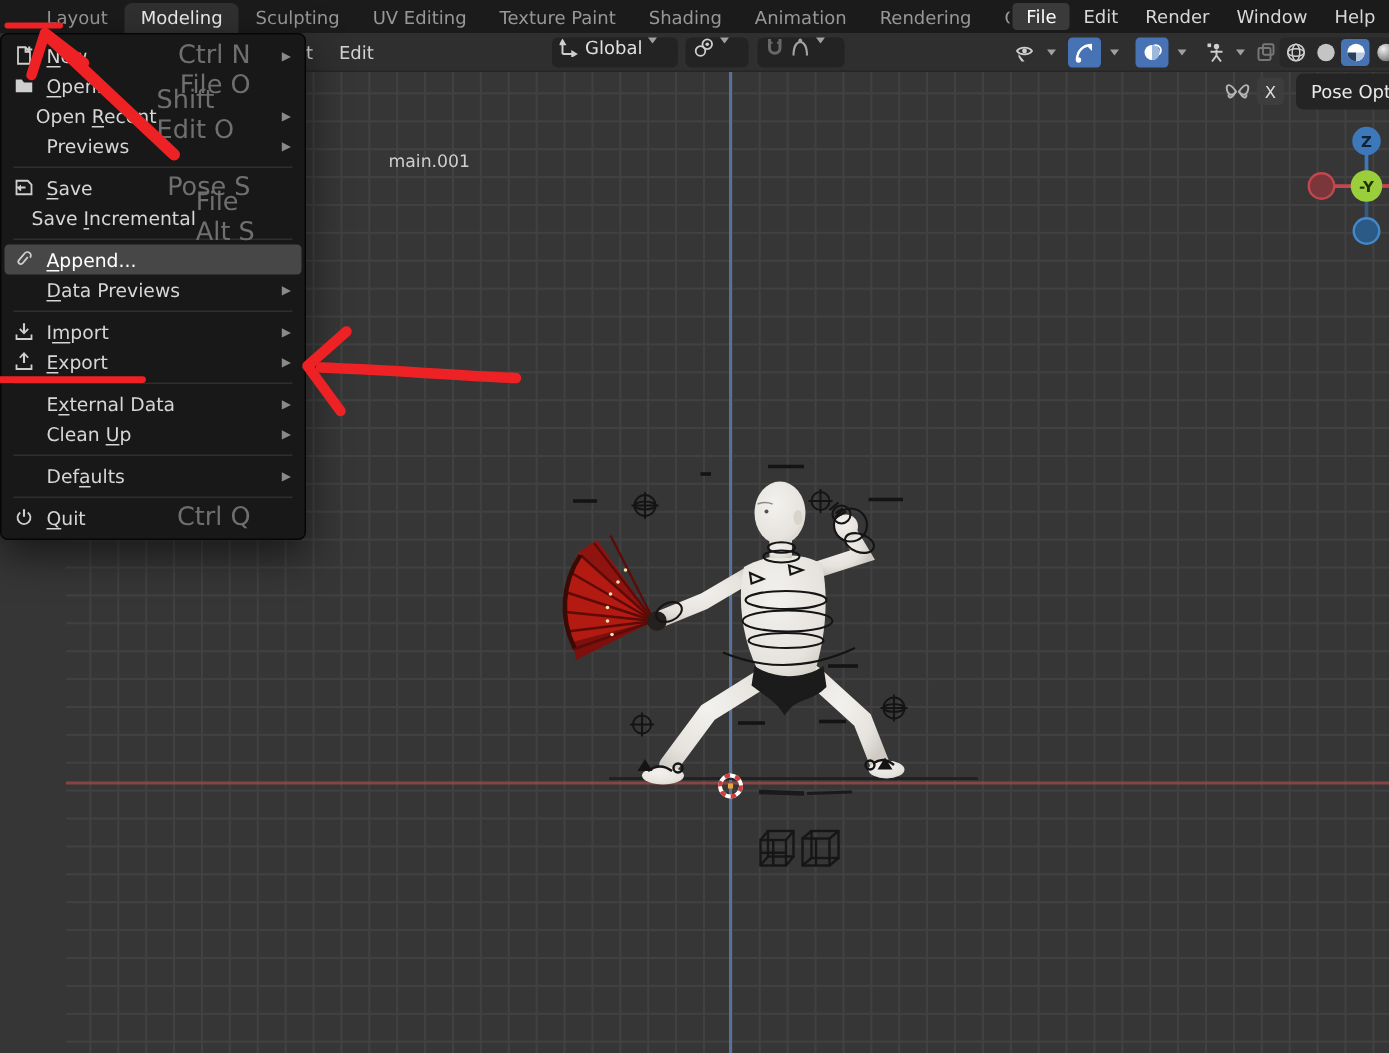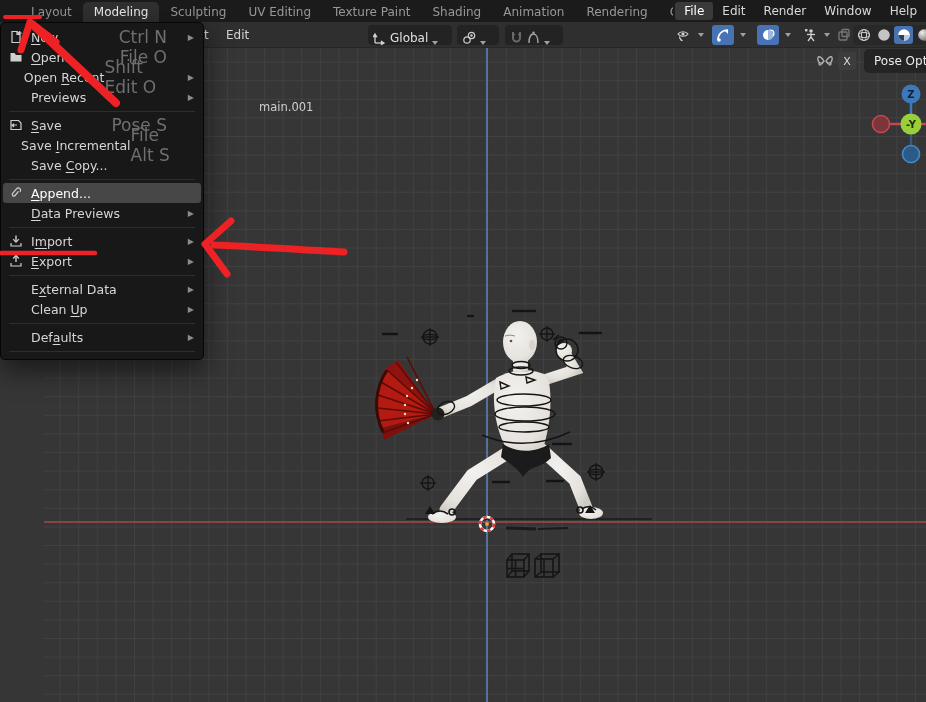--- a/index.html
+++ b/index.html
@@ -14,21 +14,21 @@
   .topmenu.active { background:#3a3a3a; color:#ffffff; }
   #tabs { display:flex; align-items:flex-end; height:22px; margin-left:20px; flex:1; overflow:hidden; }
   .tab { font-size:12px; color:#989898; padding:3px 11px 3px 11px; white-space:nowrap; cursor:default; }
   .tab.active { background:#303030; color:#ececec; border-radius:5px 5px 0 0; }
 
   
   #vheader { position:absolute; left:0; top:22px; width:926px; height:26px; background:#2f2f2f;
              border-bottom:1px solid #262626; z-index:20; }
   .vh-text { position:absolute; top:6px; font-size:12px; color:#d3d3d3; }
   .pillbtn { position:absolute; top:3px; height:20px; background:#232323; border-radius:4px;
-             display:flex; align-items:flex-end; padding:0 5px; gap:4px; }
+             display:flex; align-items:flex-start; padding:0 5px; gap:4px; }
   .pillbtn .lbl { font-size:12px; color:#e0e0e0; }
   .chev { width:0; height:0; border-left:3.5px solid transparent; border-right:3.5px solid transparent;
           border-top:4px solid #a0a0a0; }
   .hbtn { position:absolute; top:3px; width:22px; height:20px; border-radius:3px;
           display:flex; align-items:center; justify-content:center; background:transparent; }
   .hbtn.on { background:var(--accent); }
   .hbtn.dim svg { opacity:.45; }
   .chevbtn { position:absolute; top:3px; width:13px; height:20px; display:flex; align-items:center; justify-content:center; }
   #shading-group { position:absolute; top:3px; left:853px; height:20px; display:flex; gap:1px;
                    background:#282828; border-radius:4px; padding:1px; }
@@ -461,25 +461,20 @@
         <span class="lab"><u>S</u>ave</span>
         <span class="sc">Pose S</span>
         <span class="sub"></span>
       </div>
       <div class="mi">
         <span class="ic"></span>
         <span class="lab">Save <u>I</u>ncremental</span>
         <span class="sc">File Alt S</span>
         <span class="sub"></span>
       </div>
-      <div class="mi">
-        <span class="ic"></span>
-        <span class="lab">Save <u>C</u>opy...</span>
-        <span class="sub"></span>
-      </div>
       <div class="msep"></div>
       <div class="mi hl">
         <span class="ic">
           <svg width="14" height="14" viewBox="0 0 14 14">
             <g transform="rotate(40 7 7)">
               <path d="M9.3,3.5 a2.3,2.3 0 0 0 -4.6,0 v6 a1.6,1.6 0 0 0 3.2,0 v-5.3" stroke="#cfcfcf" stroke-width="1.2" fill="none"></path>
             </g>
           </svg>
         </span>
         <span class="lab"><u>A</u>ppend...</span>
@@ -524,20 +519,31 @@
         <span class="lab">Clean <u>U</u>p</span>
         <span class="sub">▶</span>
       </div>
       <div class="msep"></div>
       <div class="mi">
         <span class="ic"></span>
         <span class="lab">Def<u>a</u>ults</span>
         <span class="sub">▶</span>
       </div>
       <div class="msep"></div>
+      <div class="mi">
+        <span class="ic">
+          <svg width="14" height="14" viewBox="0 0 14 14">
+            <path d="M4.5,3.6 a4.3,4.3 0 1 0 5,0" stroke="#cfcfcf" stroke-width="1.2" fill="none"></path>
+            <line x1="7" y1="1.5" x2="7" y2="6.5" stroke="#cfcfcf" stroke-width="1.4"></line>
+          </svg>
+        </span>
+        <span class="lab"><u>Q</u>uit</span>
+        <span class="sc">Ctrl Q</span>
+        <span class="sub"></span>
+      </div>
     </div>
 
   <svg id="annotations" viewBox="0 0 926 702">
     <g stroke="var(--annot)" fill="none" stroke-linecap="round">
       <line x1="5" y1="17" x2="40" y2="17" stroke-width="4"></line>
       <path d="M116,103 L33,25" stroke-width="8"></path>
       <path d="M30,22 L21,50 M30,22 L56,42" stroke-width="7"></path>
       <line x1="1" y1="253" x2="95" y2="253" stroke-width="4.5"></line>
       <path d="M344,252 C300,250 248,246 214,245" stroke-width="7"></path>
       <path d="M205,244 L231,221 M205,244 L227,274" stroke-width="7"></path>

